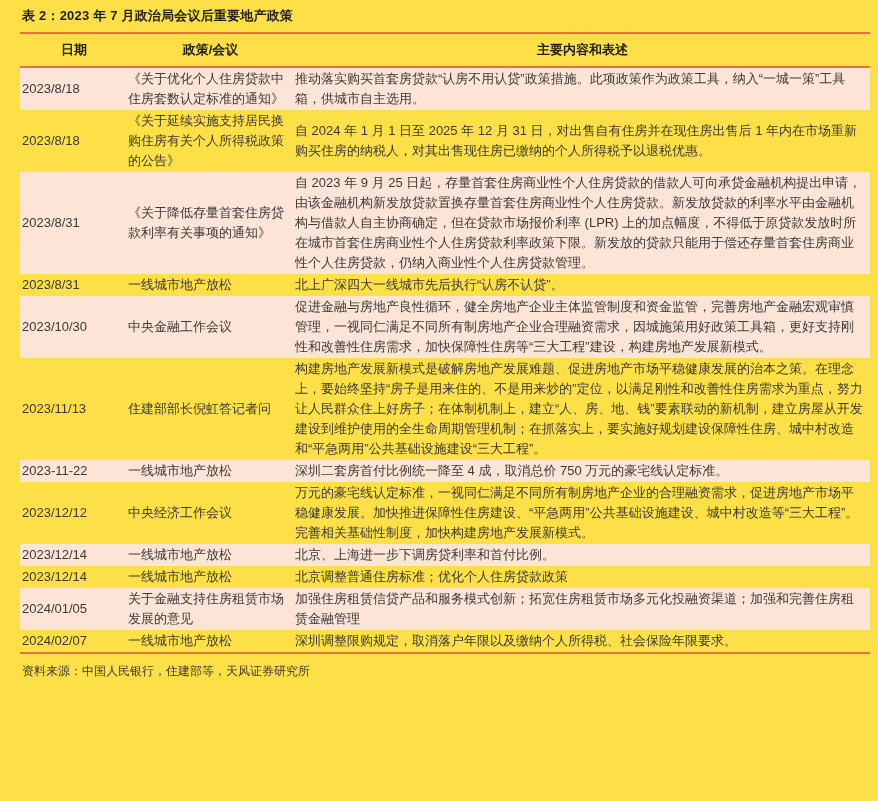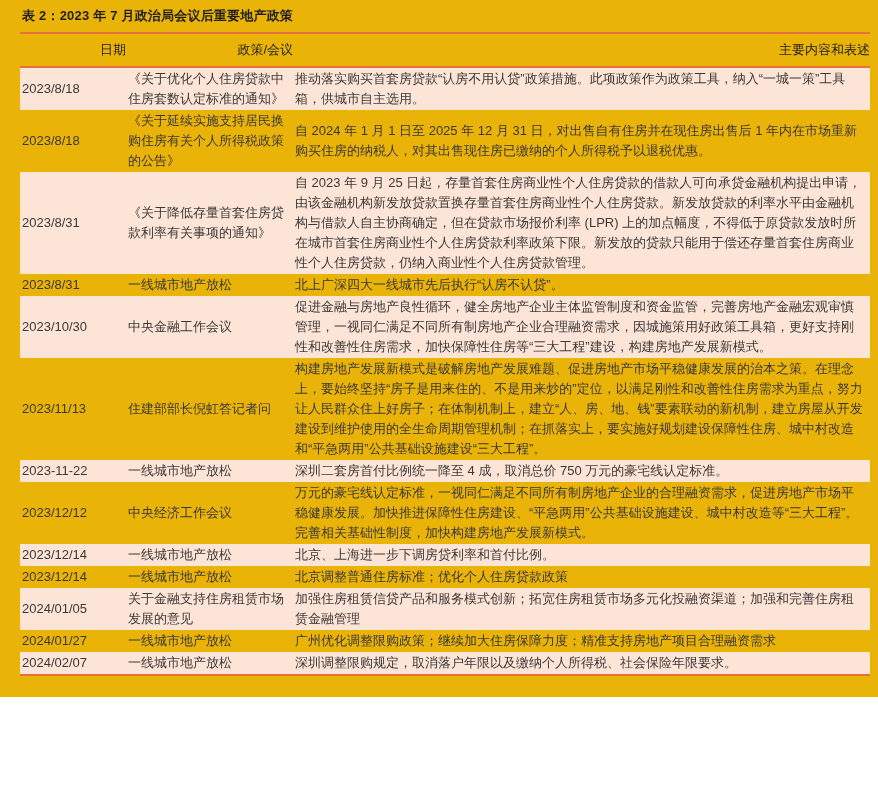--- a/index.html
+++ b/index.html
@@ -9,23 +9,23 @@
     --heading: #1f1f1f;
   }
   * { margin: 0; padding: 0; box-sizing: border-box; }
   html, body { background: #ffffff; }
   body {
     font-family: "Liberation Sans", "DejaVu Sans", sans-serif;
     color: var(--text);
   }
   .page {
     width: 878px;
-    height: 697px;
+    height: 801px;
     overflow: hidden;
-    background: #eab308;
+    background: #fde047;
     padding: 5px 8px 0 20px;
   }
   .table-title {
     width: 850px;
     font-size: 13px;
     font-weight: bold;
     color: var(--heading);
     padding: 2px 0 7px 2px;
     border-bottom: 2px solid var(--accent);
     letter-spacing: 0.2px;
@@ -35,23 +35,23 @@
     border-collapse: collapse;
     table-layout: fixed;
     font-size: 13px;
     line-height: 20px;
     color: var(--text);
   }
   col.col-date   { width: 106px; }
   col.col-policy { width: 167px; }
   col.col-content{ width: 577px; }
   thead th {
-    text-align: right;
+    text-align: center;
     font-size: 13px;
-    font-weight: normal;
+    font-weight: bold;
     color: var(--heading);
     padding: 6px 0 6px 2px;
     border-bottom: 2px solid var(--accent);
   }
   tbody td {
     vertical-align: middle;
     padding: 1px 4px 1px 2px;
   }
   tbody td.cell-policy { padding-right: 8px; }
   tbody tr:nth-child(odd) { background: var(--row-alt); }
@@ -133,26 +133,22 @@
     <td class="cell-date">2023/12/14</td>
     <td class="cell-policy">一线城市地产放松</td>
     <td class="cell-content">北京调整普通住房标准；优化个人住房贷款政策</td>
   </tr>
         <tr>
     <td class="cell-date">2024/01/05</td>
     <td class="cell-policy">关于金融支持住房租赁市场发展的意见</td>
     <td class="cell-content">加强住房租赁信贷产品和服务模式创新；拓宽住房租赁市场多元化投融资渠道；加强和完善住房租赁金融管理</td>
   </tr>
         <tr>
-    <td class="cell-date">2024/01/27</td>
-    <td class="cell-policy">一线城市地产放松</td>
-    <td class="cell-content">广州优化调整限购政策；继续加大住房保障力度；精准支持房地产项目合理融资需求</td>
-  </tr>
-        <tr>
     <td class="cell-date">2024/02/07</td>
     <td class="cell-policy">一线城市地产放松</td>
     <td class="cell-content">深圳调整限购规定，取消落户年限以及缴纳个人所得税、社会保险年限要求。</td>
   </tr>
       </tbody>
   </table>
 
+  <div class="source-note">资料来源：中国人民银行，住建部等，天风证券研究所</div>
 
 </div>
 
 </body></html>

